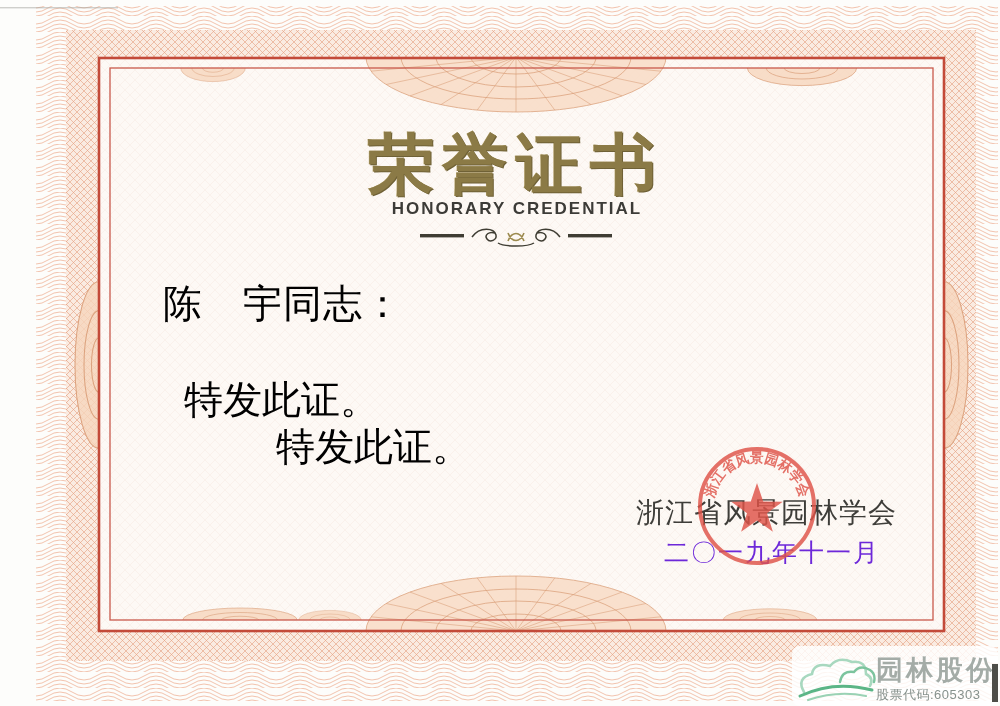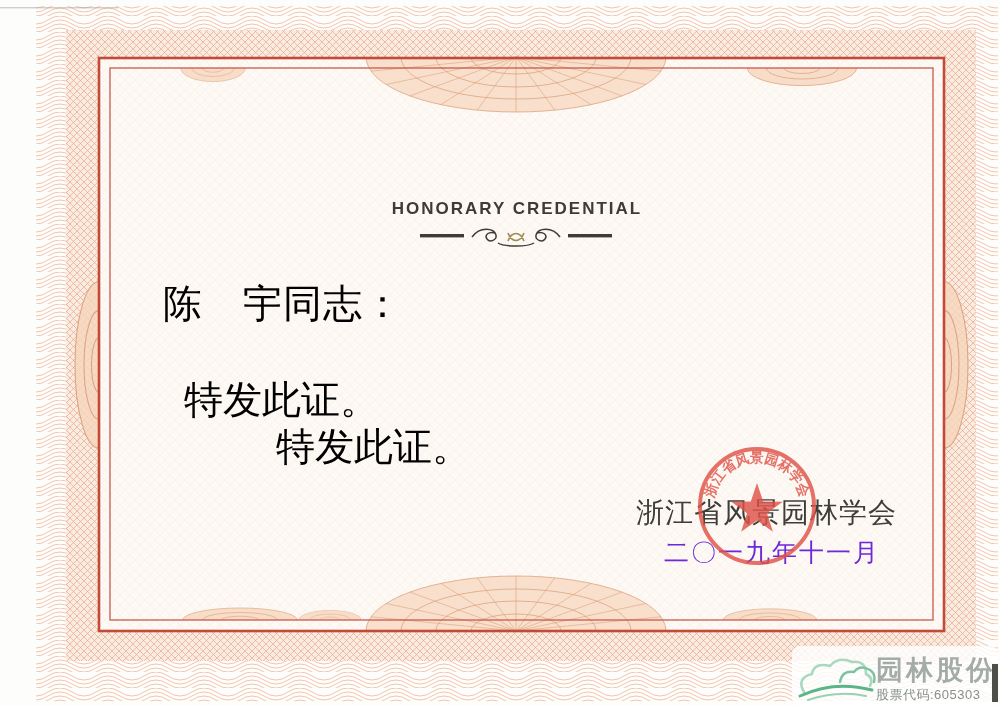--- a/index.html
+++ b/index.html
@@ -90,20 +90,21 @@
     <use href="#fanSmall" transform="translate(770,620) scale(0.9,-0.7)"></use>
     <use href="#fanSmall" transform="translate(99,365) rotate(90) scale(1.6,1.5)"></use>
     <use href="#fanSmall" transform="translate(944,365) rotate(-90) scale(1.6,1.5)"></use>
 
     <rect x="99" y="58" width="845" height="573" fill="none" stroke="#c34a39" stroke-width="2.6"></rect>
     <rect x="110" y="68" width="823" height="552" fill="none" stroke="#c95a4c" stroke-width="1.3"></rect>
 
     <rect x="0" y="7" width="118" height="1.4" fill="#a9a9a4" opacity="0.55"></rect>
   </svg>
 
+  <div class="txt cert-title">荣誉证书</div>
   <div class="txt cert-subtitle">HONORARY CREDENTIAL</div>
 
   <svg class="flourish" width="192" height="26" viewBox="0 0 192 26">
     <rect x="0" y="10" width="44" height="3.4" fill="#3f3d33"></rect>
     <rect x="148" y="10" width="44" height="3.4" fill="#3f3d33"></rect>
     <g fill="none" stroke="#3f3d33" stroke-width="1.5">
       <path d="M52 13 C60 2 74 4 76 11 C77 16 70 19 67 15 C64 11 69 7 75 9"></path>
       <path d="M140 13 C132 2 118 4 116 11 C115 16 122 19 125 15 C128 11 123 7 117 9"></path>
       <path d="M78 19 C84 23 108 23 114 19"></path>
     </g>

